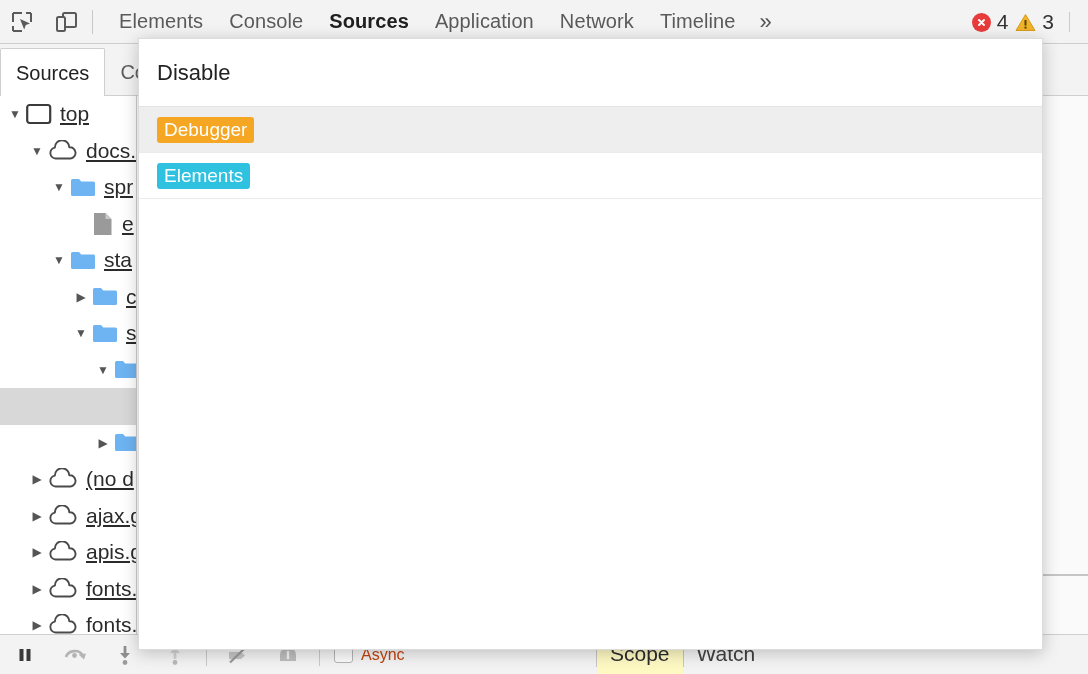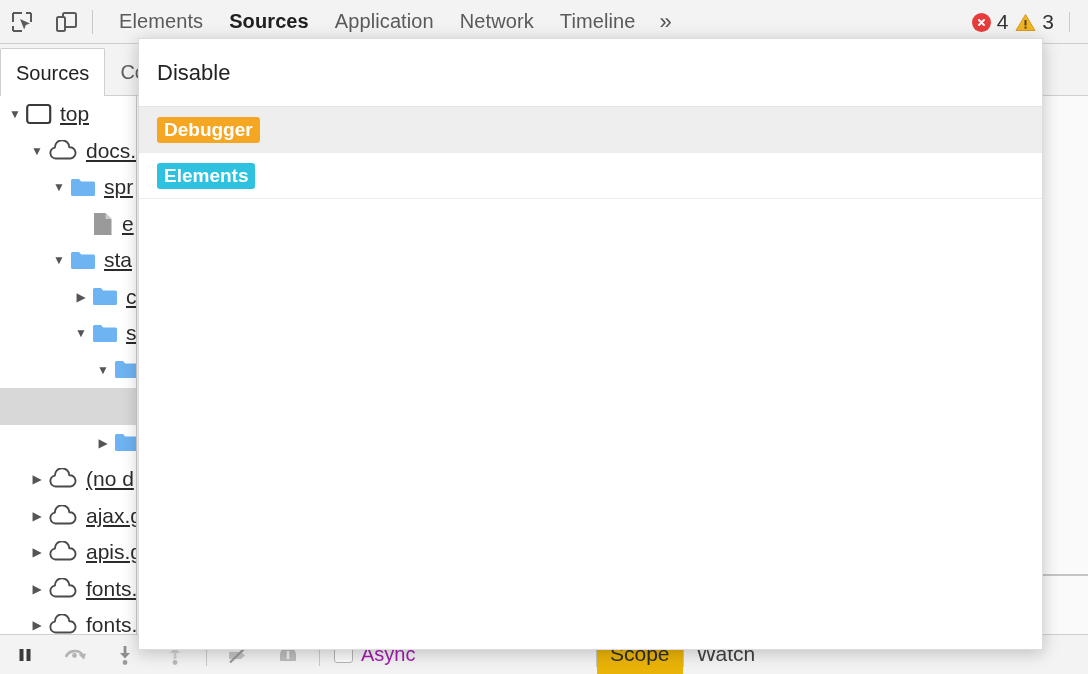--- a/index.html
+++ b/index.html
@@ -163,35 +163,35 @@
   .async-wrap {
     display: flex; align-items: center; gap: 8px;
     margin-left: 8px; cursor: pointer;
   }
   .async-box {
     width: 19px; height: 17px;
     border: 1px solid #b4b4b4;
     border-radius: 3px;
     background: #fbfbfb;
   }
-  .async-label { font-size: 20px; color: #a21caf; }
+  .async-label { font-size: 16px; color: #c2410c; }
   .right-tabs {
     position: absolute;
     left: 596px; bottom: 0;
     height: 40px;
     display: flex; align-items: center;
   }
   .rt-sep { width: 1px; height: 26px; background: #c6c6c6; }
   .rt-tab {
     padding: 0 13px; height: 40px;
     display: flex; align-items: center;
     font-size: 21px; color: #404040;
     cursor: pointer;
   }
-  .rt-tab.active { color: #2c2c2c; background: #eab308; }
+  .rt-tab.active { color: #2c2c2c; background: #fef9c3; }
 
   
   .right-pane-divider {
     position: absolute;
     left: 1043px; top: 574px;
     width: 45px; height: 2px;
     background: #c5c5c5;
   }
   .right-pane-bg {
     position: absolute;
@@ -237,21 +237,21 @@
     border-bottom: 1px solid #ececec;
   }
   .cmd-item.selected { background: #eeeeee; }
   .cmd-badge {
     display: inline-flex; align-items: center; justify-content: center;
     height: 26px;
     padding: 0 7px;
     border-radius: 3px;
     color: #ffffff;
     font-size: 19px;
-    font-weight: bold;
+    font-weight: normal;
     margin-right: 12px;
     white-space: nowrap;
   }
   .cmd-text {
     font-size: 21px;
     color: #4a4a4a;
     white-space: nowrap;
   }
   .cmd-text .hl { color: #111; font-weight: bold; }
 </style>
@@ -270,20 +270,21 @@
     <div class="tb-icon-btn">
       <svg width="26" height="26" viewBox="0 0 26 26">
         <rect x="10" y="4" width="13" height="14" rx="1.5" stroke="#5a5a5a" stroke-width="2" fill="none"></rect>
         <rect x="4" y="8" width="8" height="14" rx="1.5" stroke="#5a5a5a" stroke-width="2" fill="#f3f3f3"></rect>
       </svg>
     </div>
     <div class="tb-sep"></div>
 
     <div class="panel-tabs">
       <div class="panel-tab">Elements</div>
+      <div class="panel-tab">Console</div>
       <div class="panel-tab active">Sources</div>
       <div class="panel-tab">Application</div>
       <div class="panel-tab">Network</div>
       <div class="panel-tab">Timeline</div>
       <div class="panel-tab more">»</div>
     </div>
 
     <div class="counters">
       <div class="counter-group">
         <span class="err-dot">

